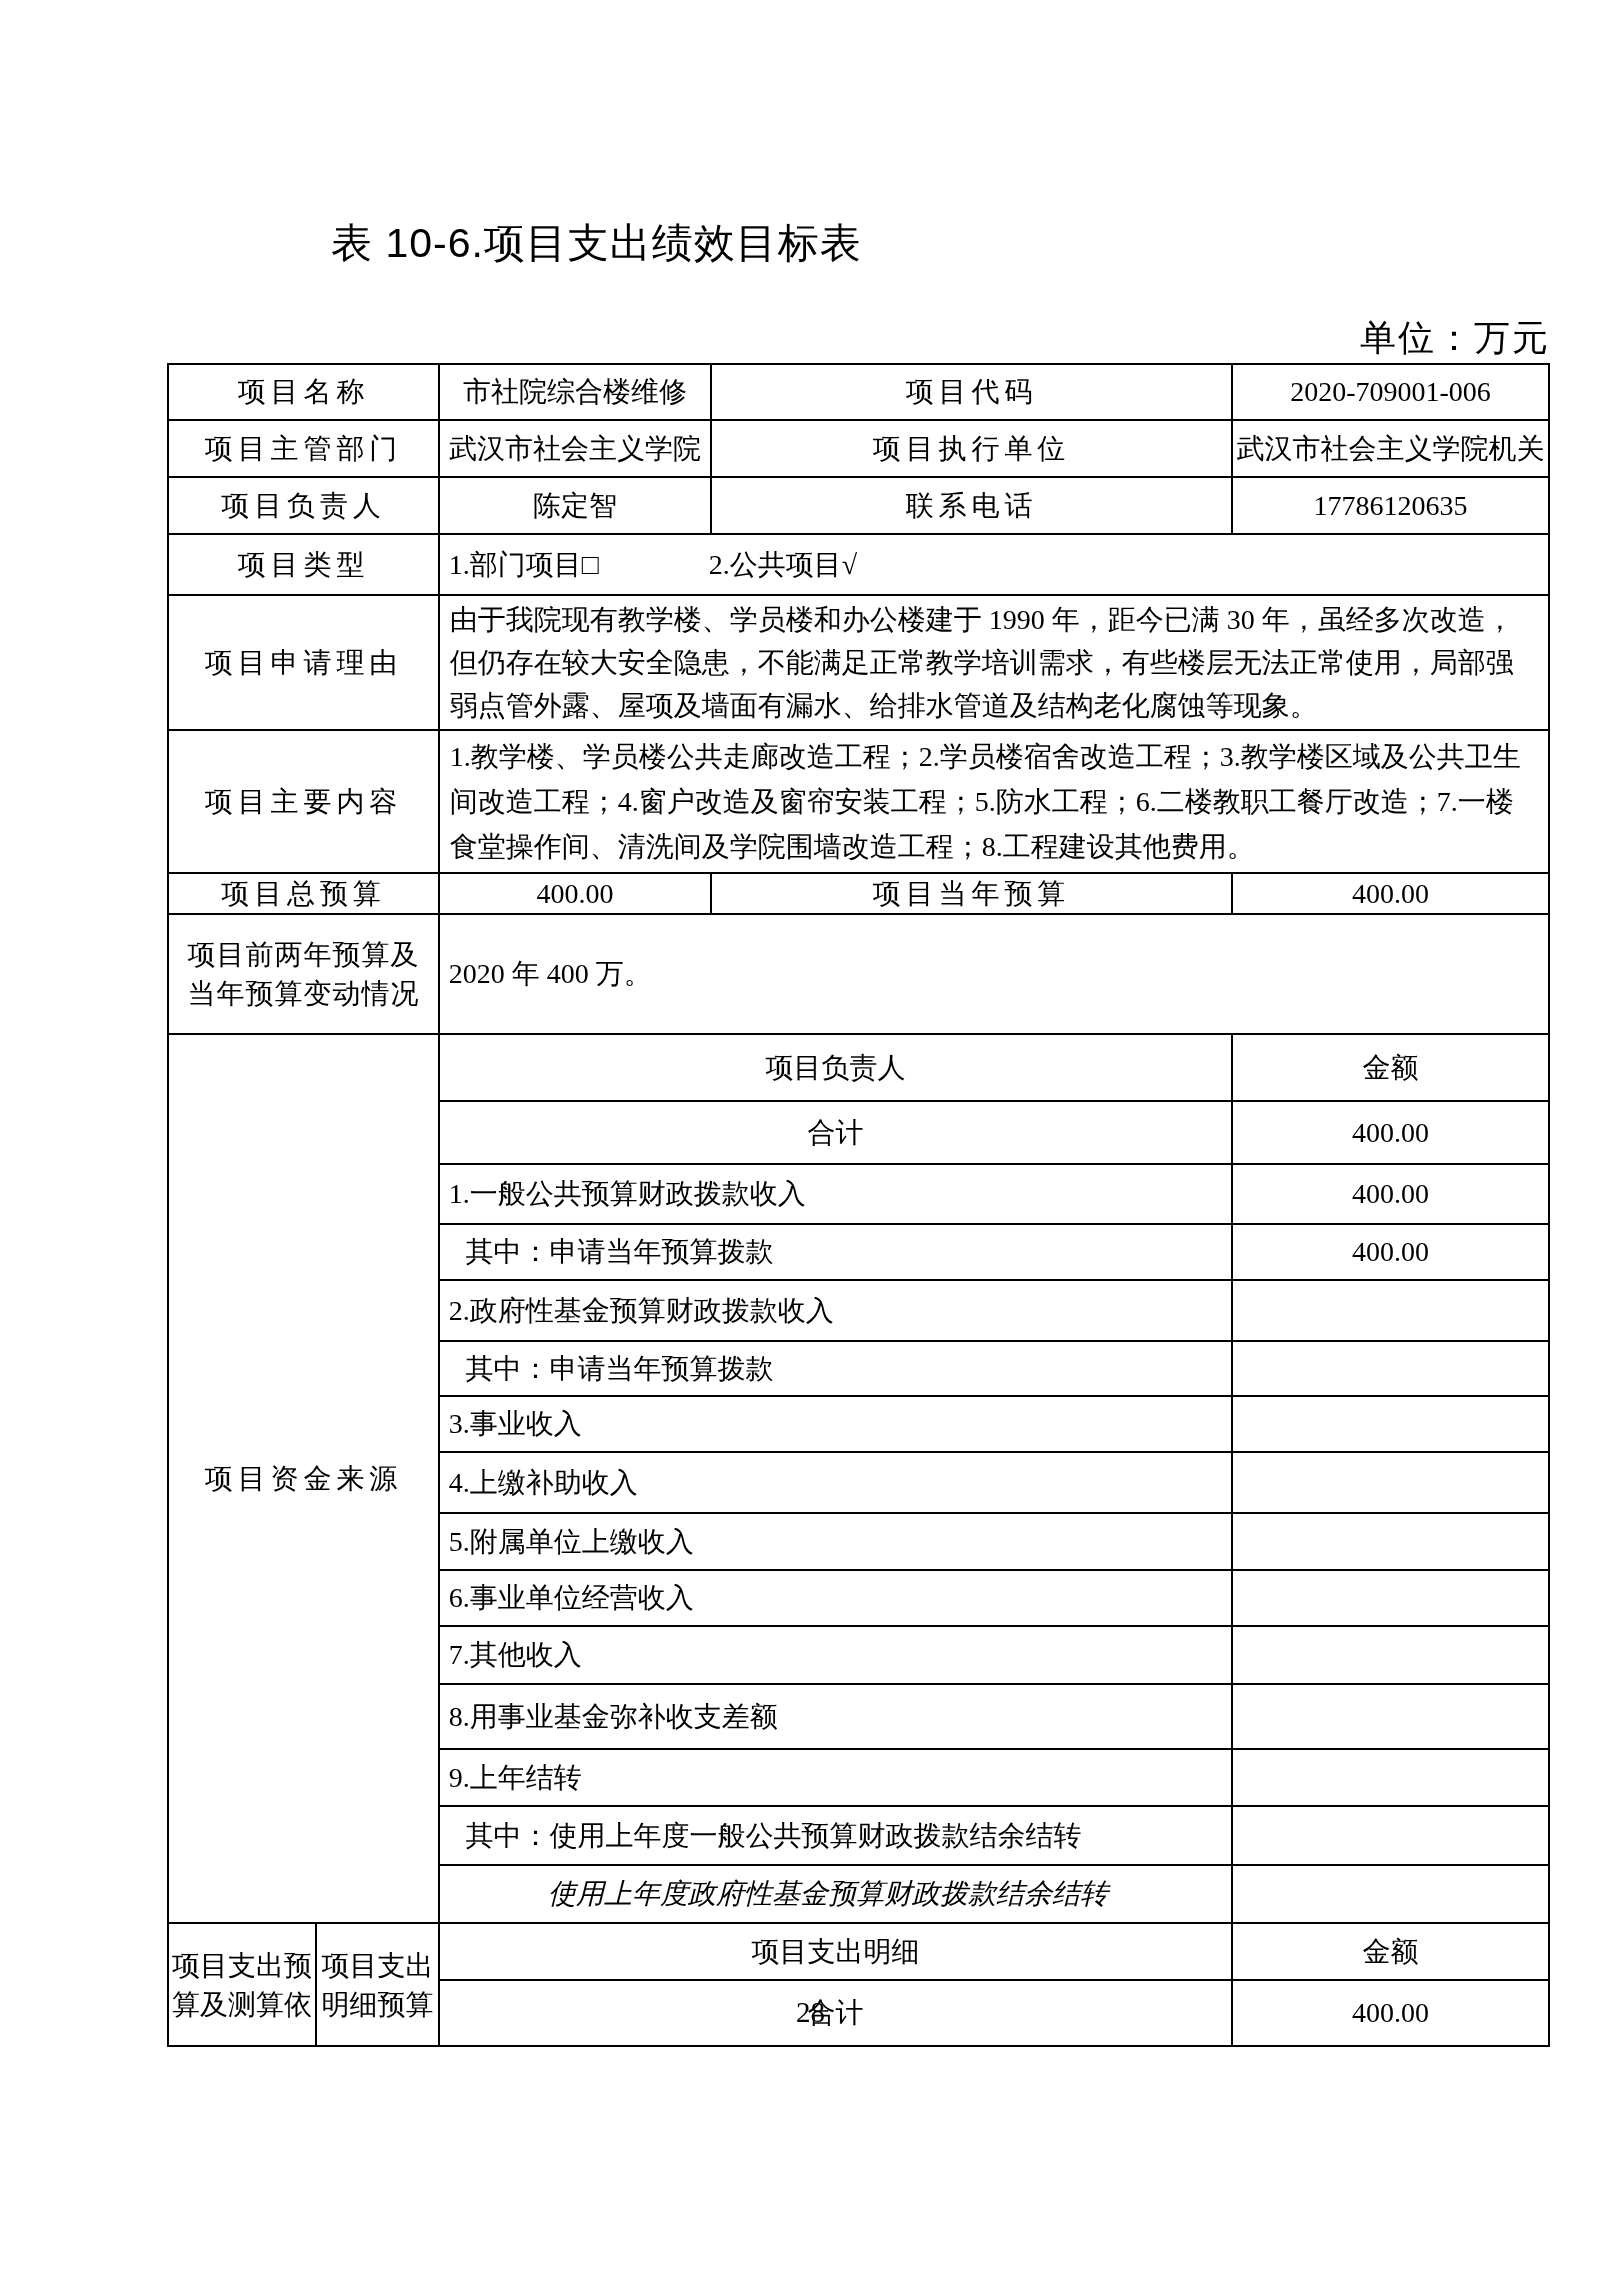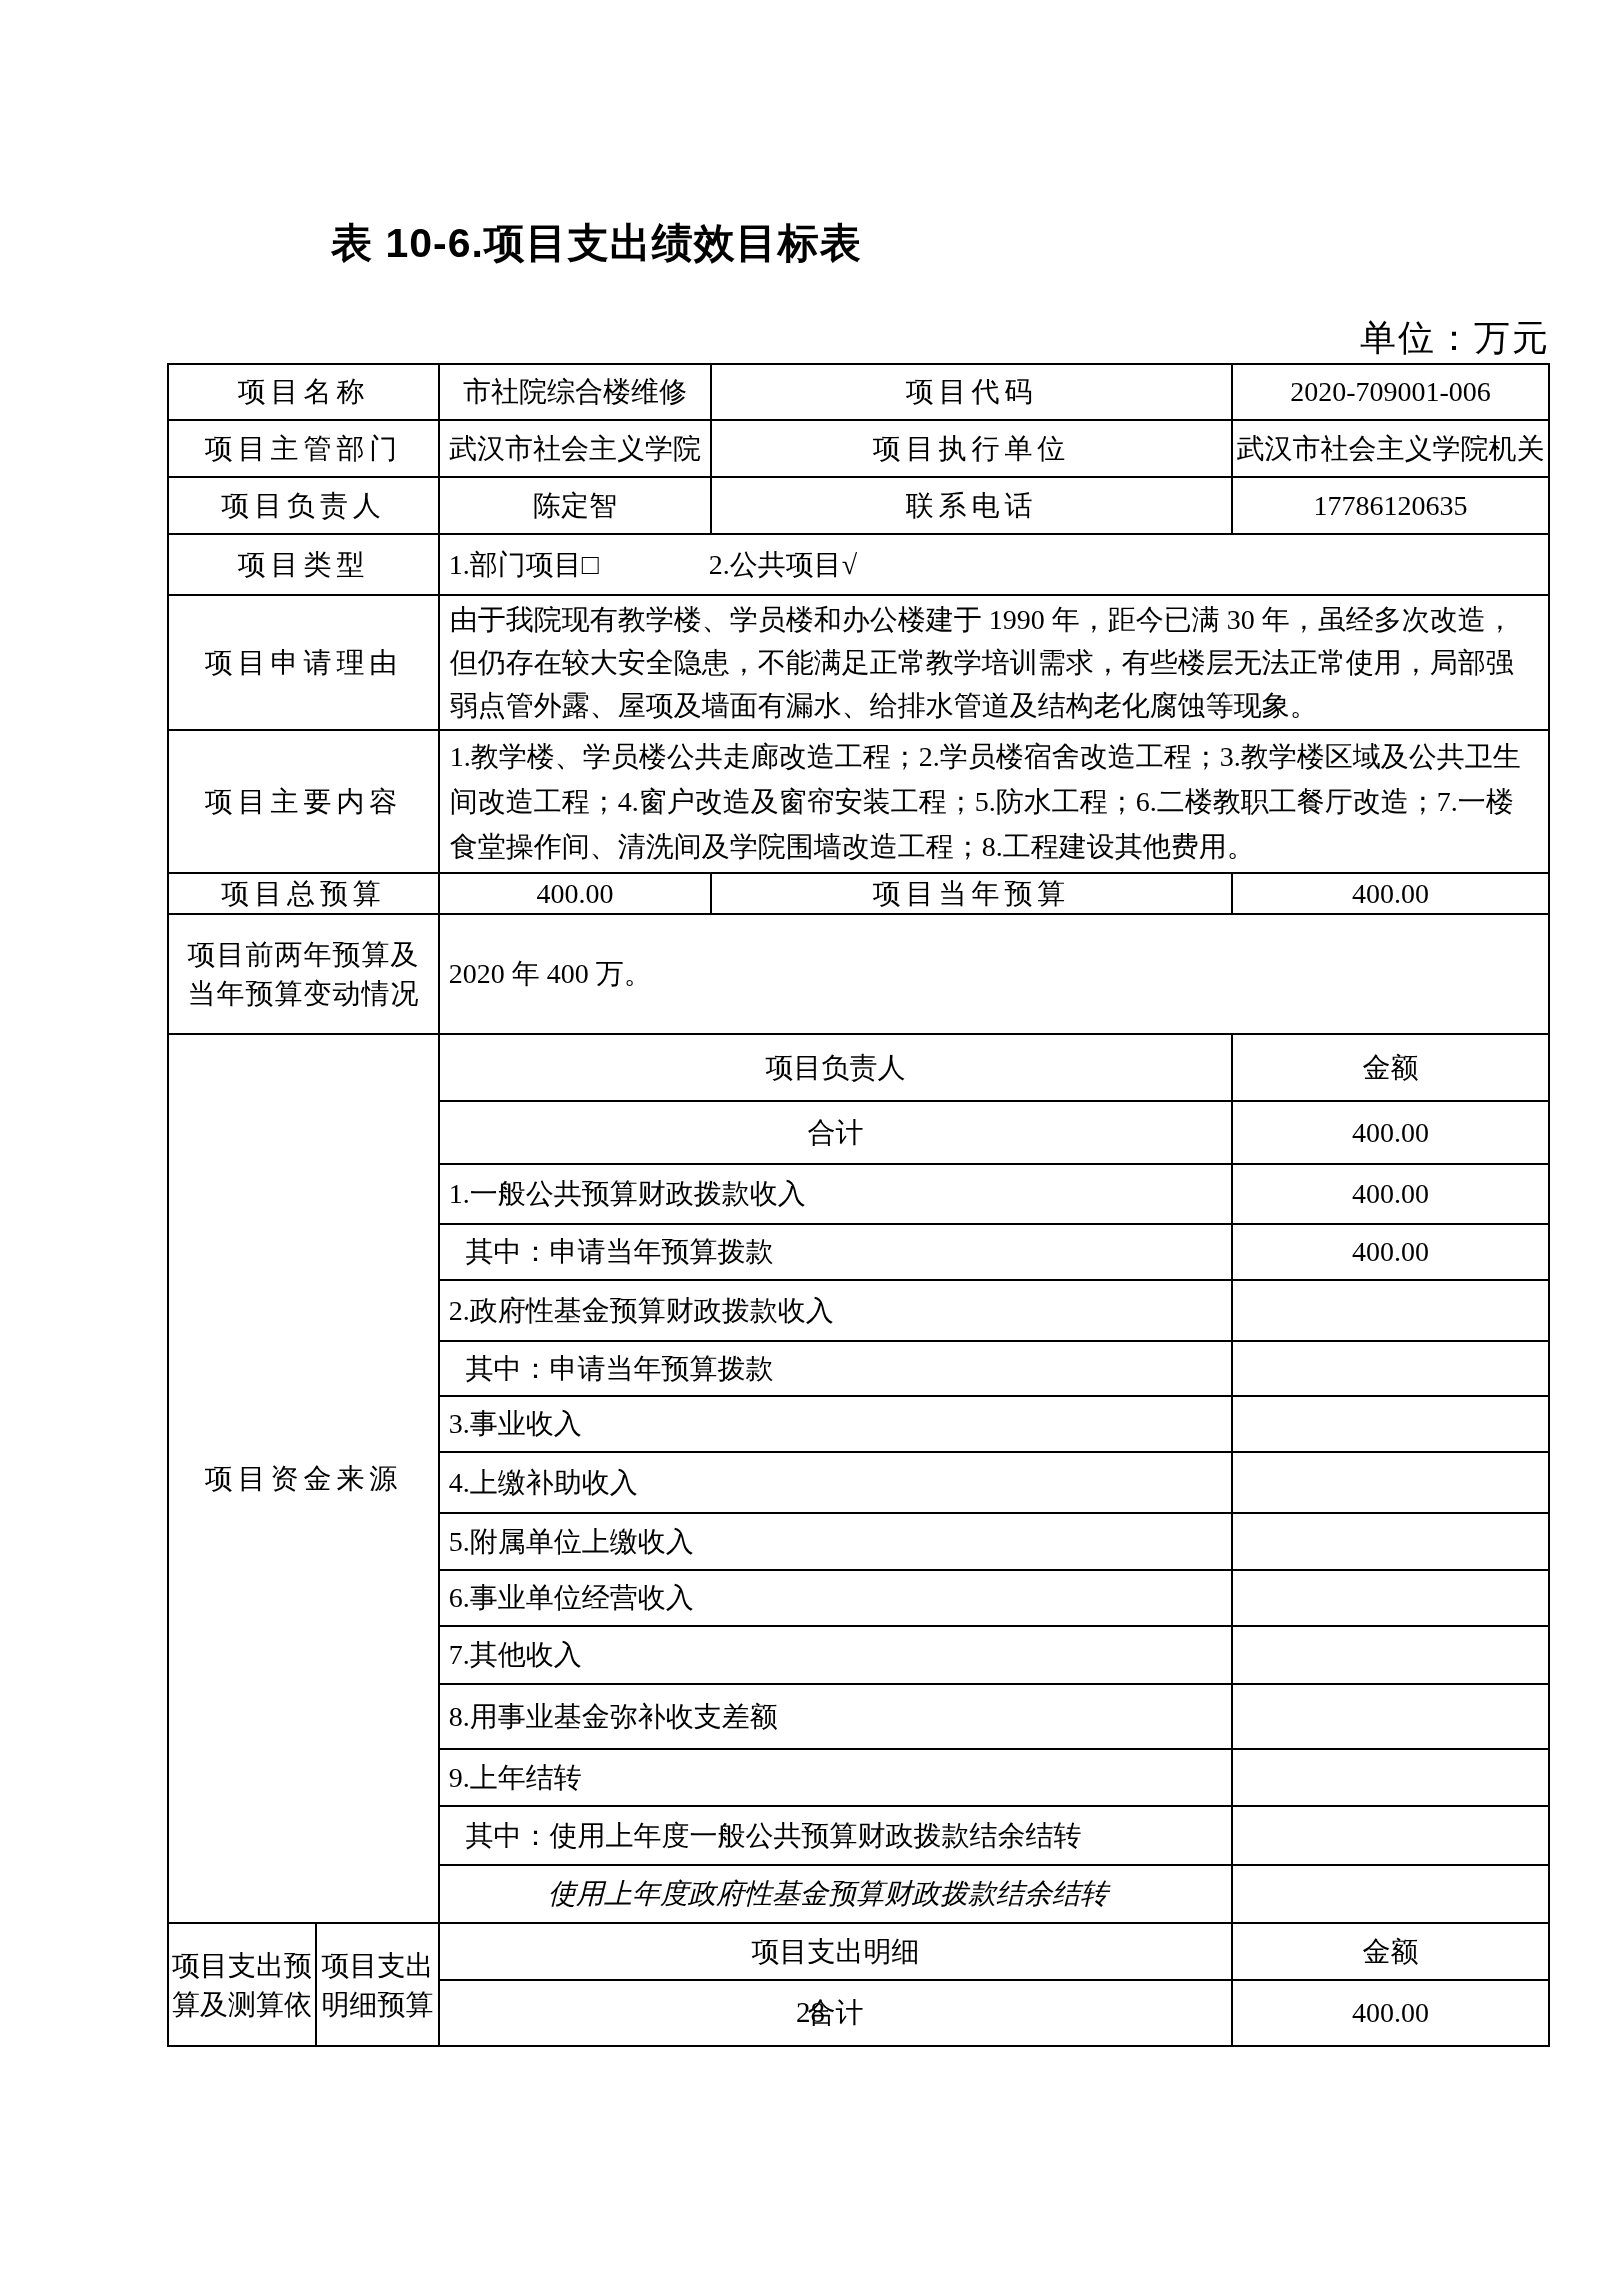--- a/index.html
+++ b/index.html
@@ -3,21 +3,21 @@
 <meta charset="utf-8">
 <style>
   html,body { margin:0; padding:0; }
   body {
     width:1621px; height:2293px; position:relative;
     background:#ffffff; color:#000;
     font-family:"Liberation Serif","DejaVu Serif",serif;
   }
   .doc-title {
     position:absolute; left:331px; top:216px;
-    font-size:41px; font-weight:bold; letter-spacing:1px;
+    font-size:41px; font-weight:normal; letter-spacing:1px;
     font-family:"Liberation Sans","DejaVu Sans",sans-serif;
   }
   .unit-note {
     position:absolute; top:314px; right:71px;
     font-size:36px; letter-spacing:2px;
   }
   table.main {
     position:absolute; left:167px; top:363px; width:1380px;
     border-collapse:collapse; table-layout:fixed;
     border:2.9px solid #000;

